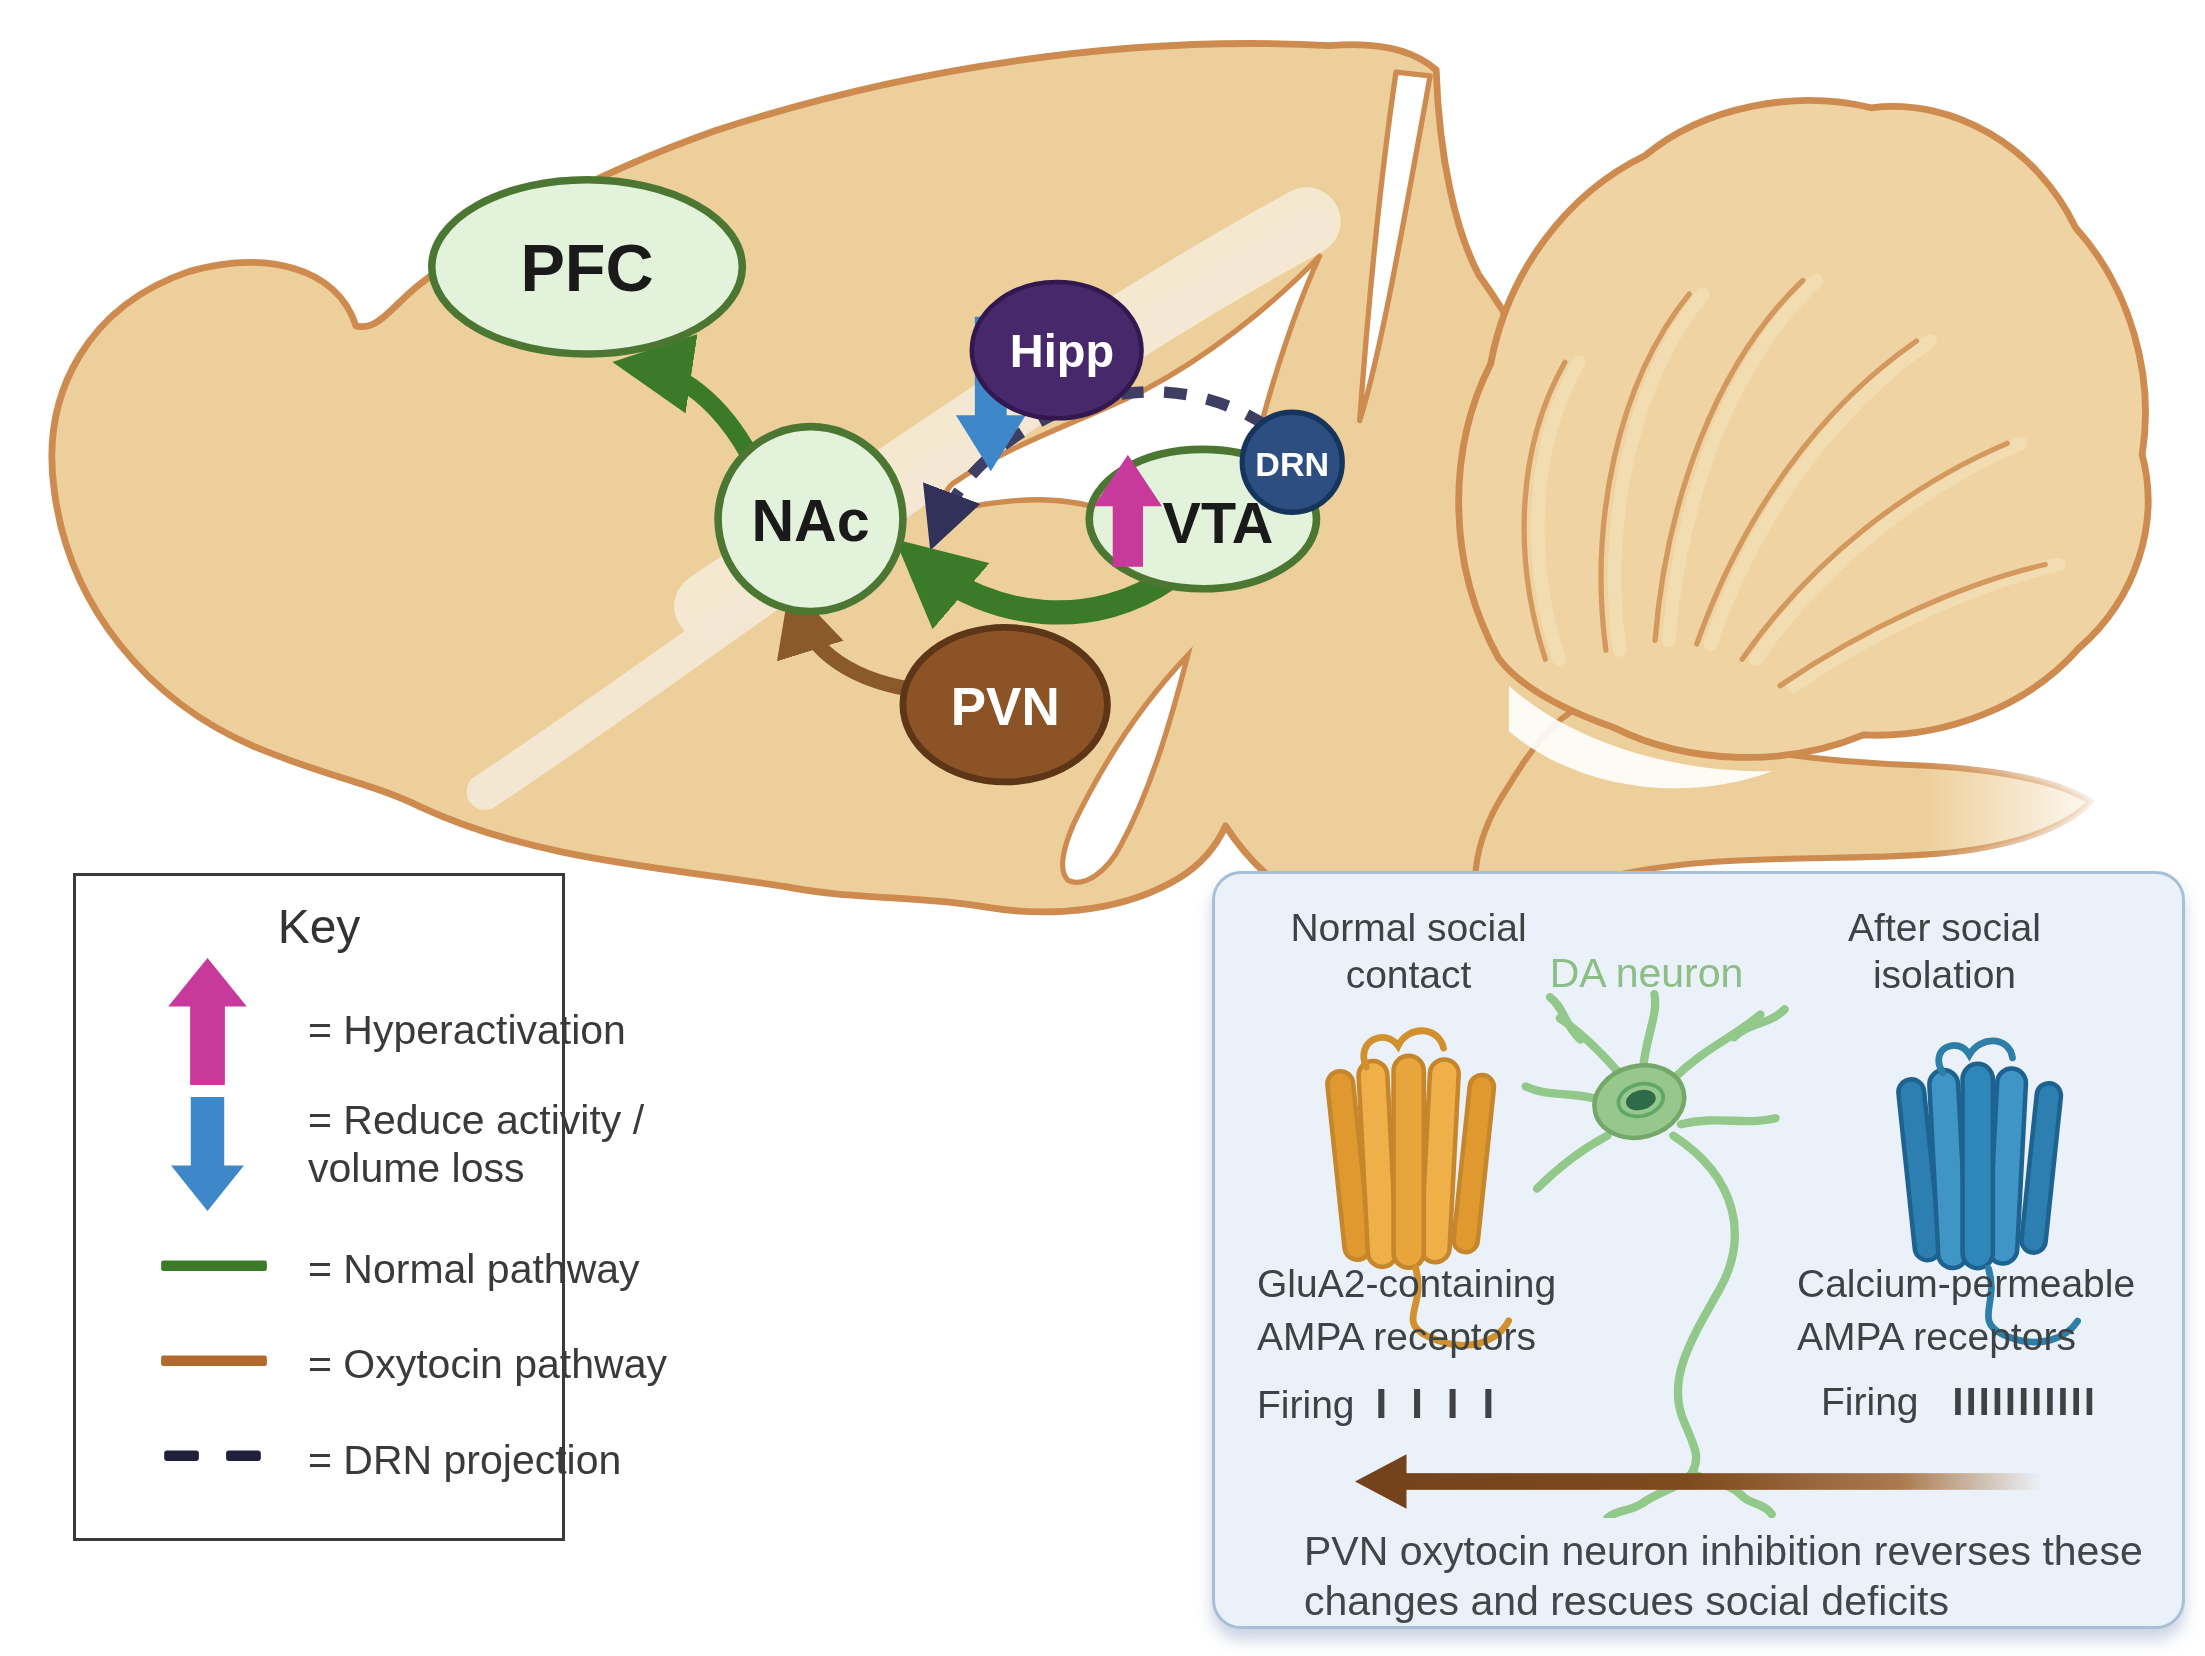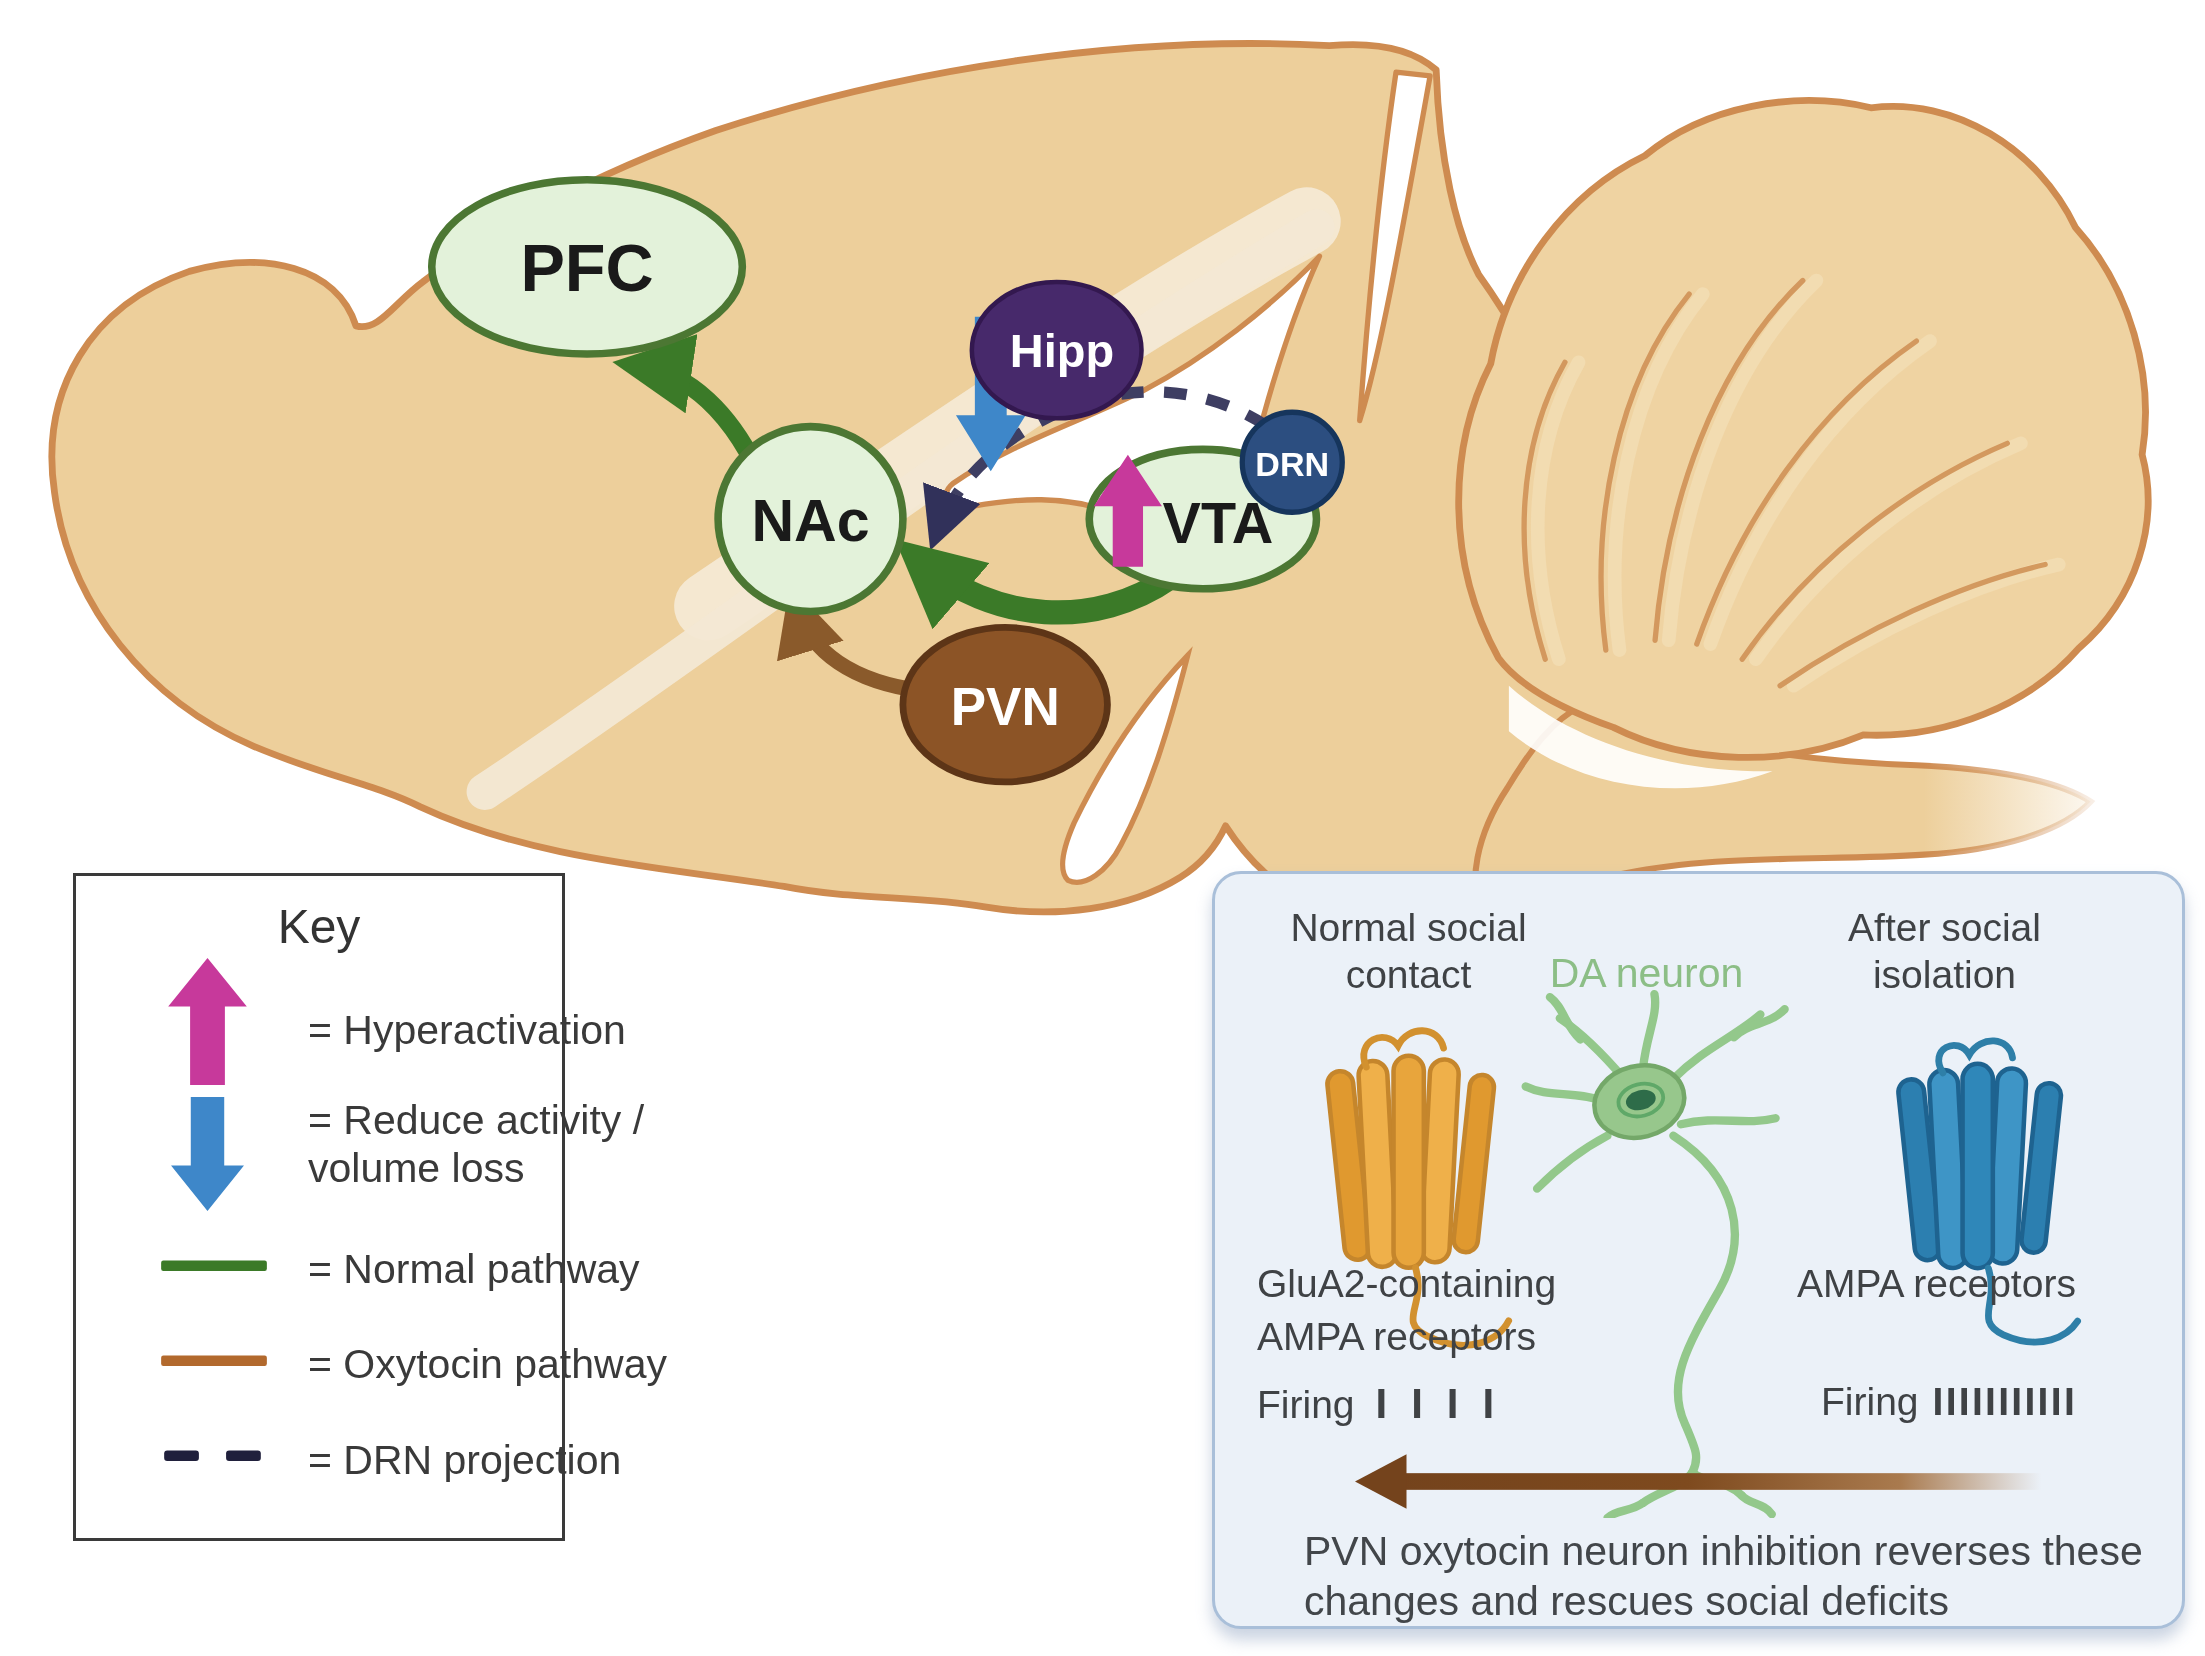--- a/index.html
+++ b/index.html
@@ -20,21 +20,21 @@
   
   #info-box{
     left:1212px;top:871px;width:973px;height:758px;background:#ebf1f8;
     border:3.8px solid #a9bfd9;border-radius:29px;box-sizing:border-box;
     box-shadow:0 10.6px 15px rgba(140,160,190,.45);
   }
   .ib-title{font-size:39px;line-height:47px;text-align:center;color:#3f4245;}
   .ib-label{font-size:39px;line-height:53px;color:#3f4245;}
   .firing-row{font-size:39px;color:#3f4245;white-space:nowrap;}
   .ticks-sparse{font-weight:bold;letter-spacing:24px;font-size:42px;margin-left:21px;text-align:center;}
-  .ticks-dense{font-weight:bold;letter-spacing:2.3px;font-size:39px;margin-left:14px;}
+  .ticks-dense{font-weight:bold;letter-spacing:2.3px;font-size:39px;margin-left:34px;}
   #da-neuron-title{font-size:41px;color:#8cbe86;text-align:center;}
   #ib-caption{font-size:41px;line-height:50px;color:#42464a;}
   
   #ib-arrow{left:140px;top:580px;width:697px;height:55px;}
 </style>
 </head>
 <body>
 
 <div id="canvas">
 
@@ -280,20 +280,21 @@
         <path d="M 80,62 C 60,30 100,12 115,38 C 130,12 168,14 172,42"></path>
         <path d="M 140,320 C 155,365 120,390 160,408 C 210,430 245,410 258,390"></path>
       </g>
     </svg>
 
     <div class="abs ib-label" style="left:42px;top:383px">
       <div>GluA2-containing</div>
       <div>AMPA receptors</div>
     </div>
     <div class="abs ib-label" style="left:582px;top:383px">
+      <div>Calcium-permeable</div>
       <div>AMPA receptors</div>
     </div>
 
     <div class="abs firing-row" style="left:42px;top:506px">
       <span>Firing</span><span class="ticks-sparse">IIII</span>
     </div>
     <div class="abs firing-row" style="left:606px;top:506px">
       <span>Firing</span><span class="ticks-dense">IIIIIIIIIII</span>
     </div>
 

